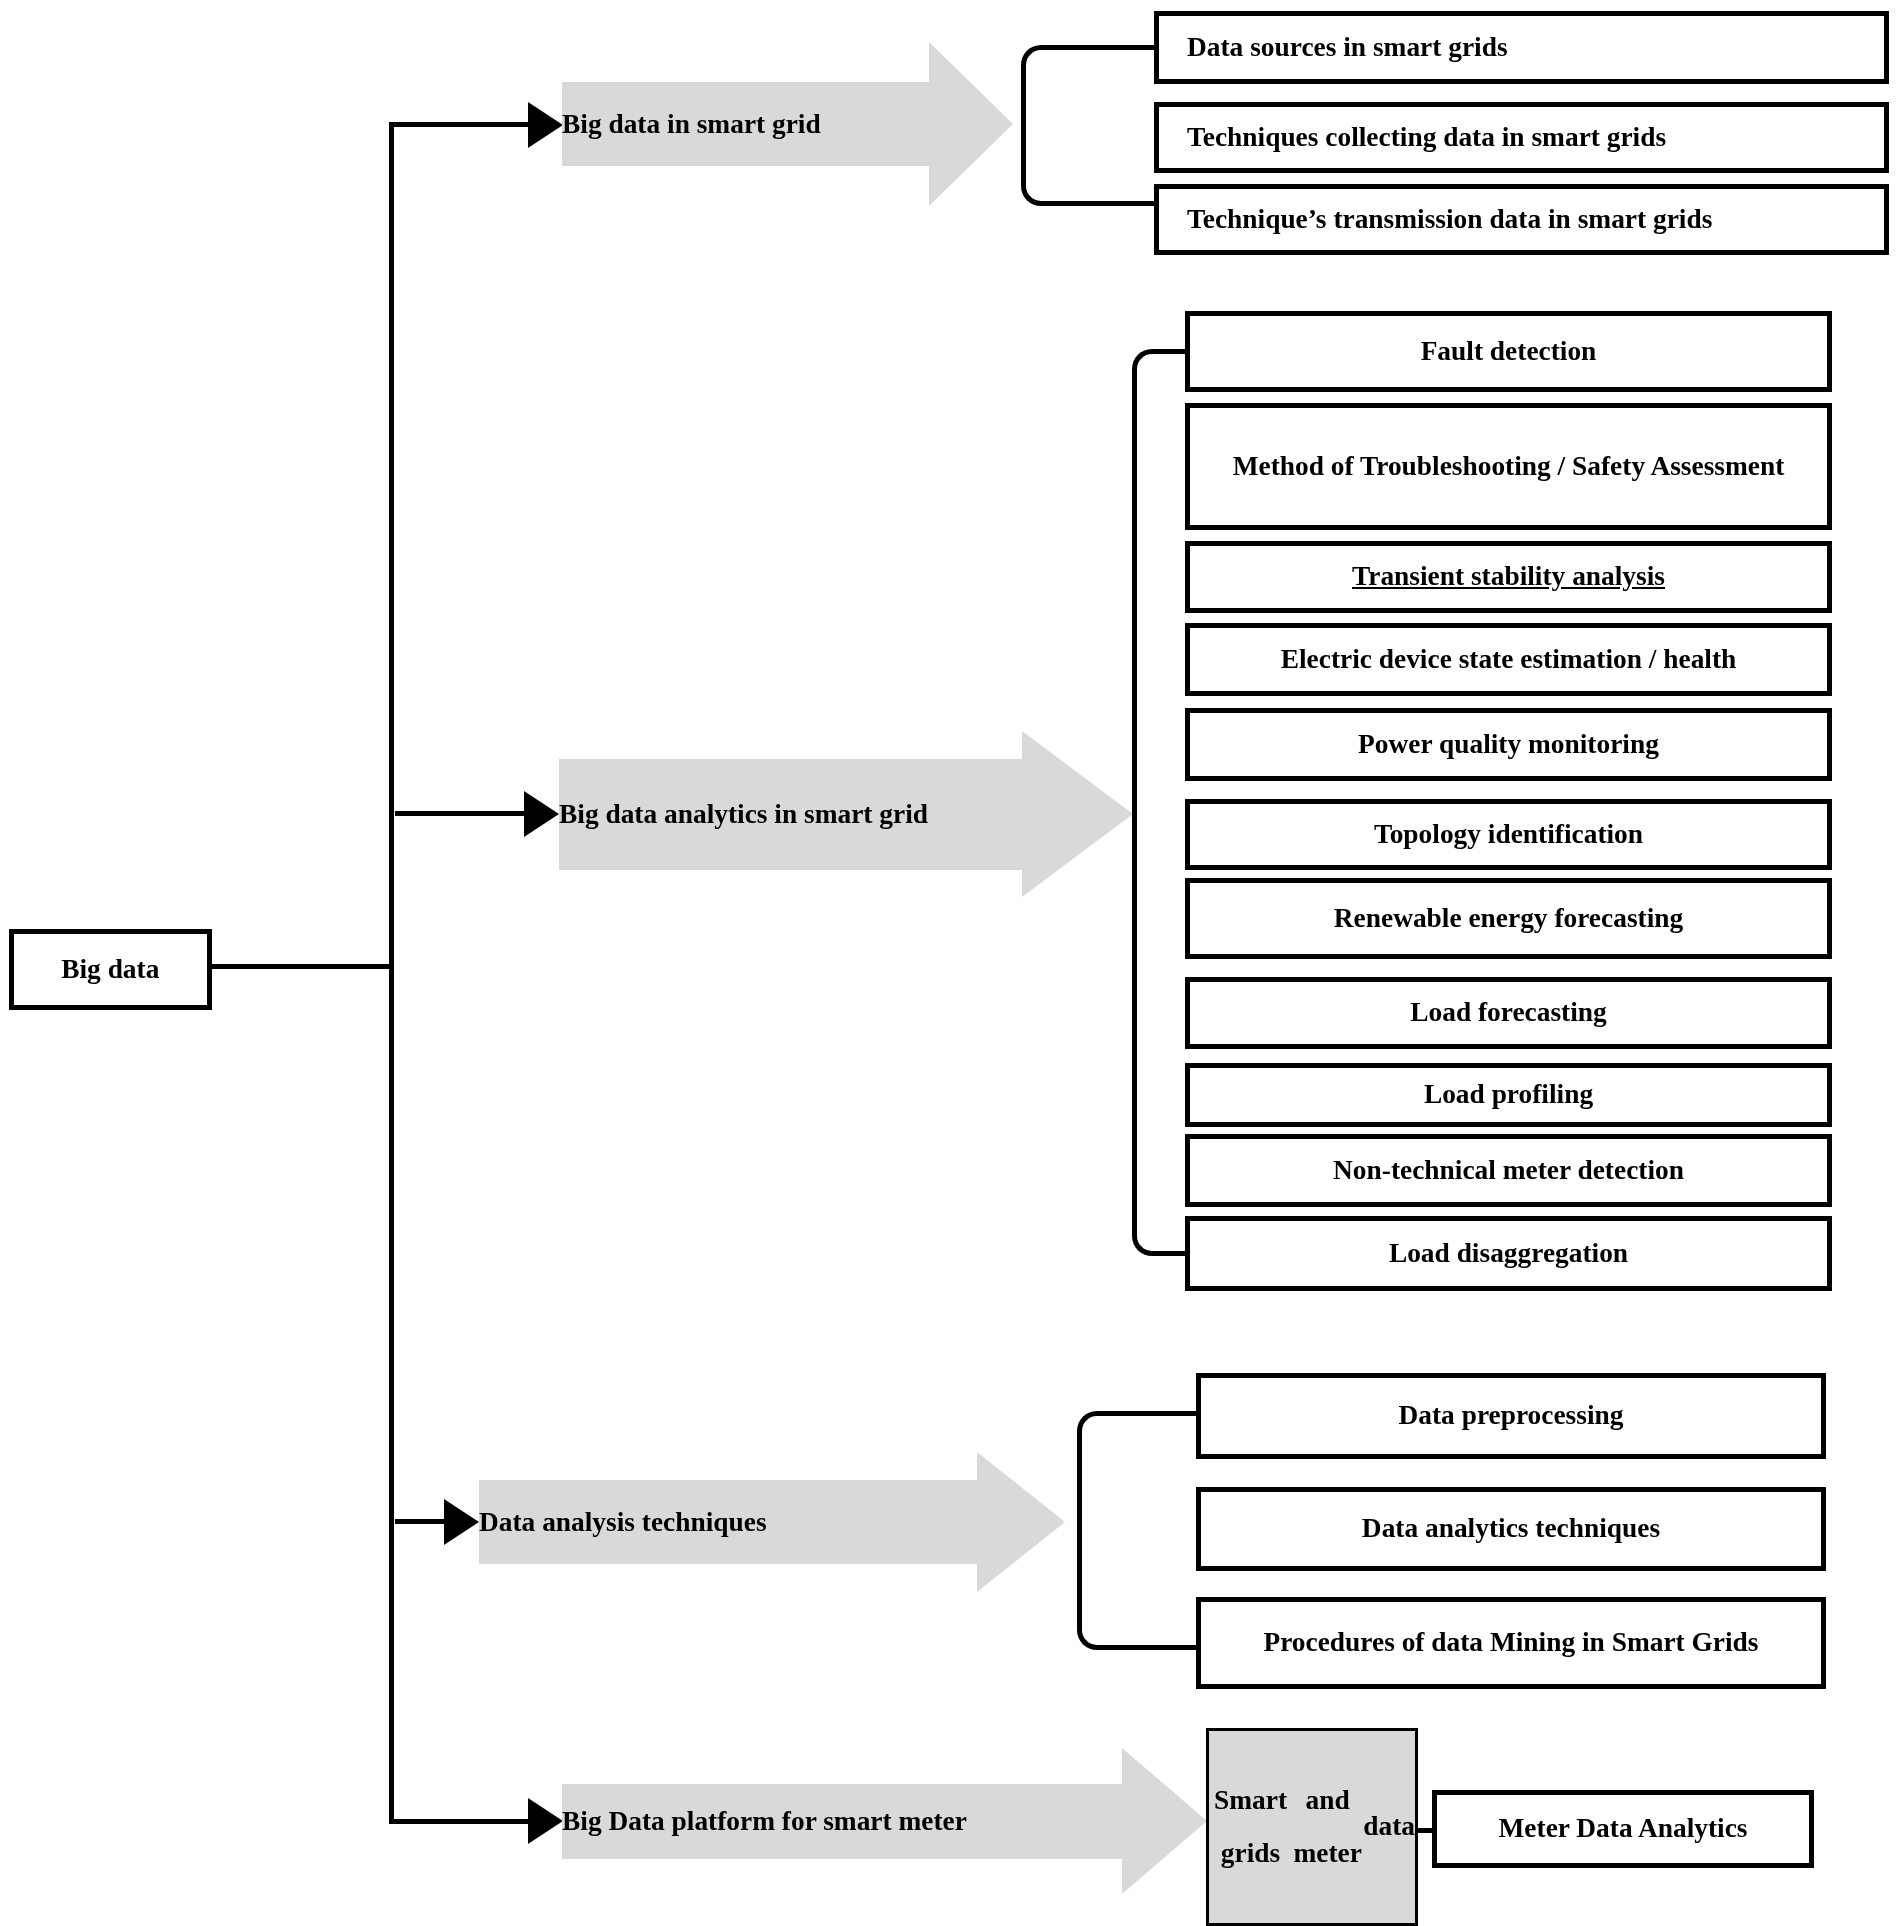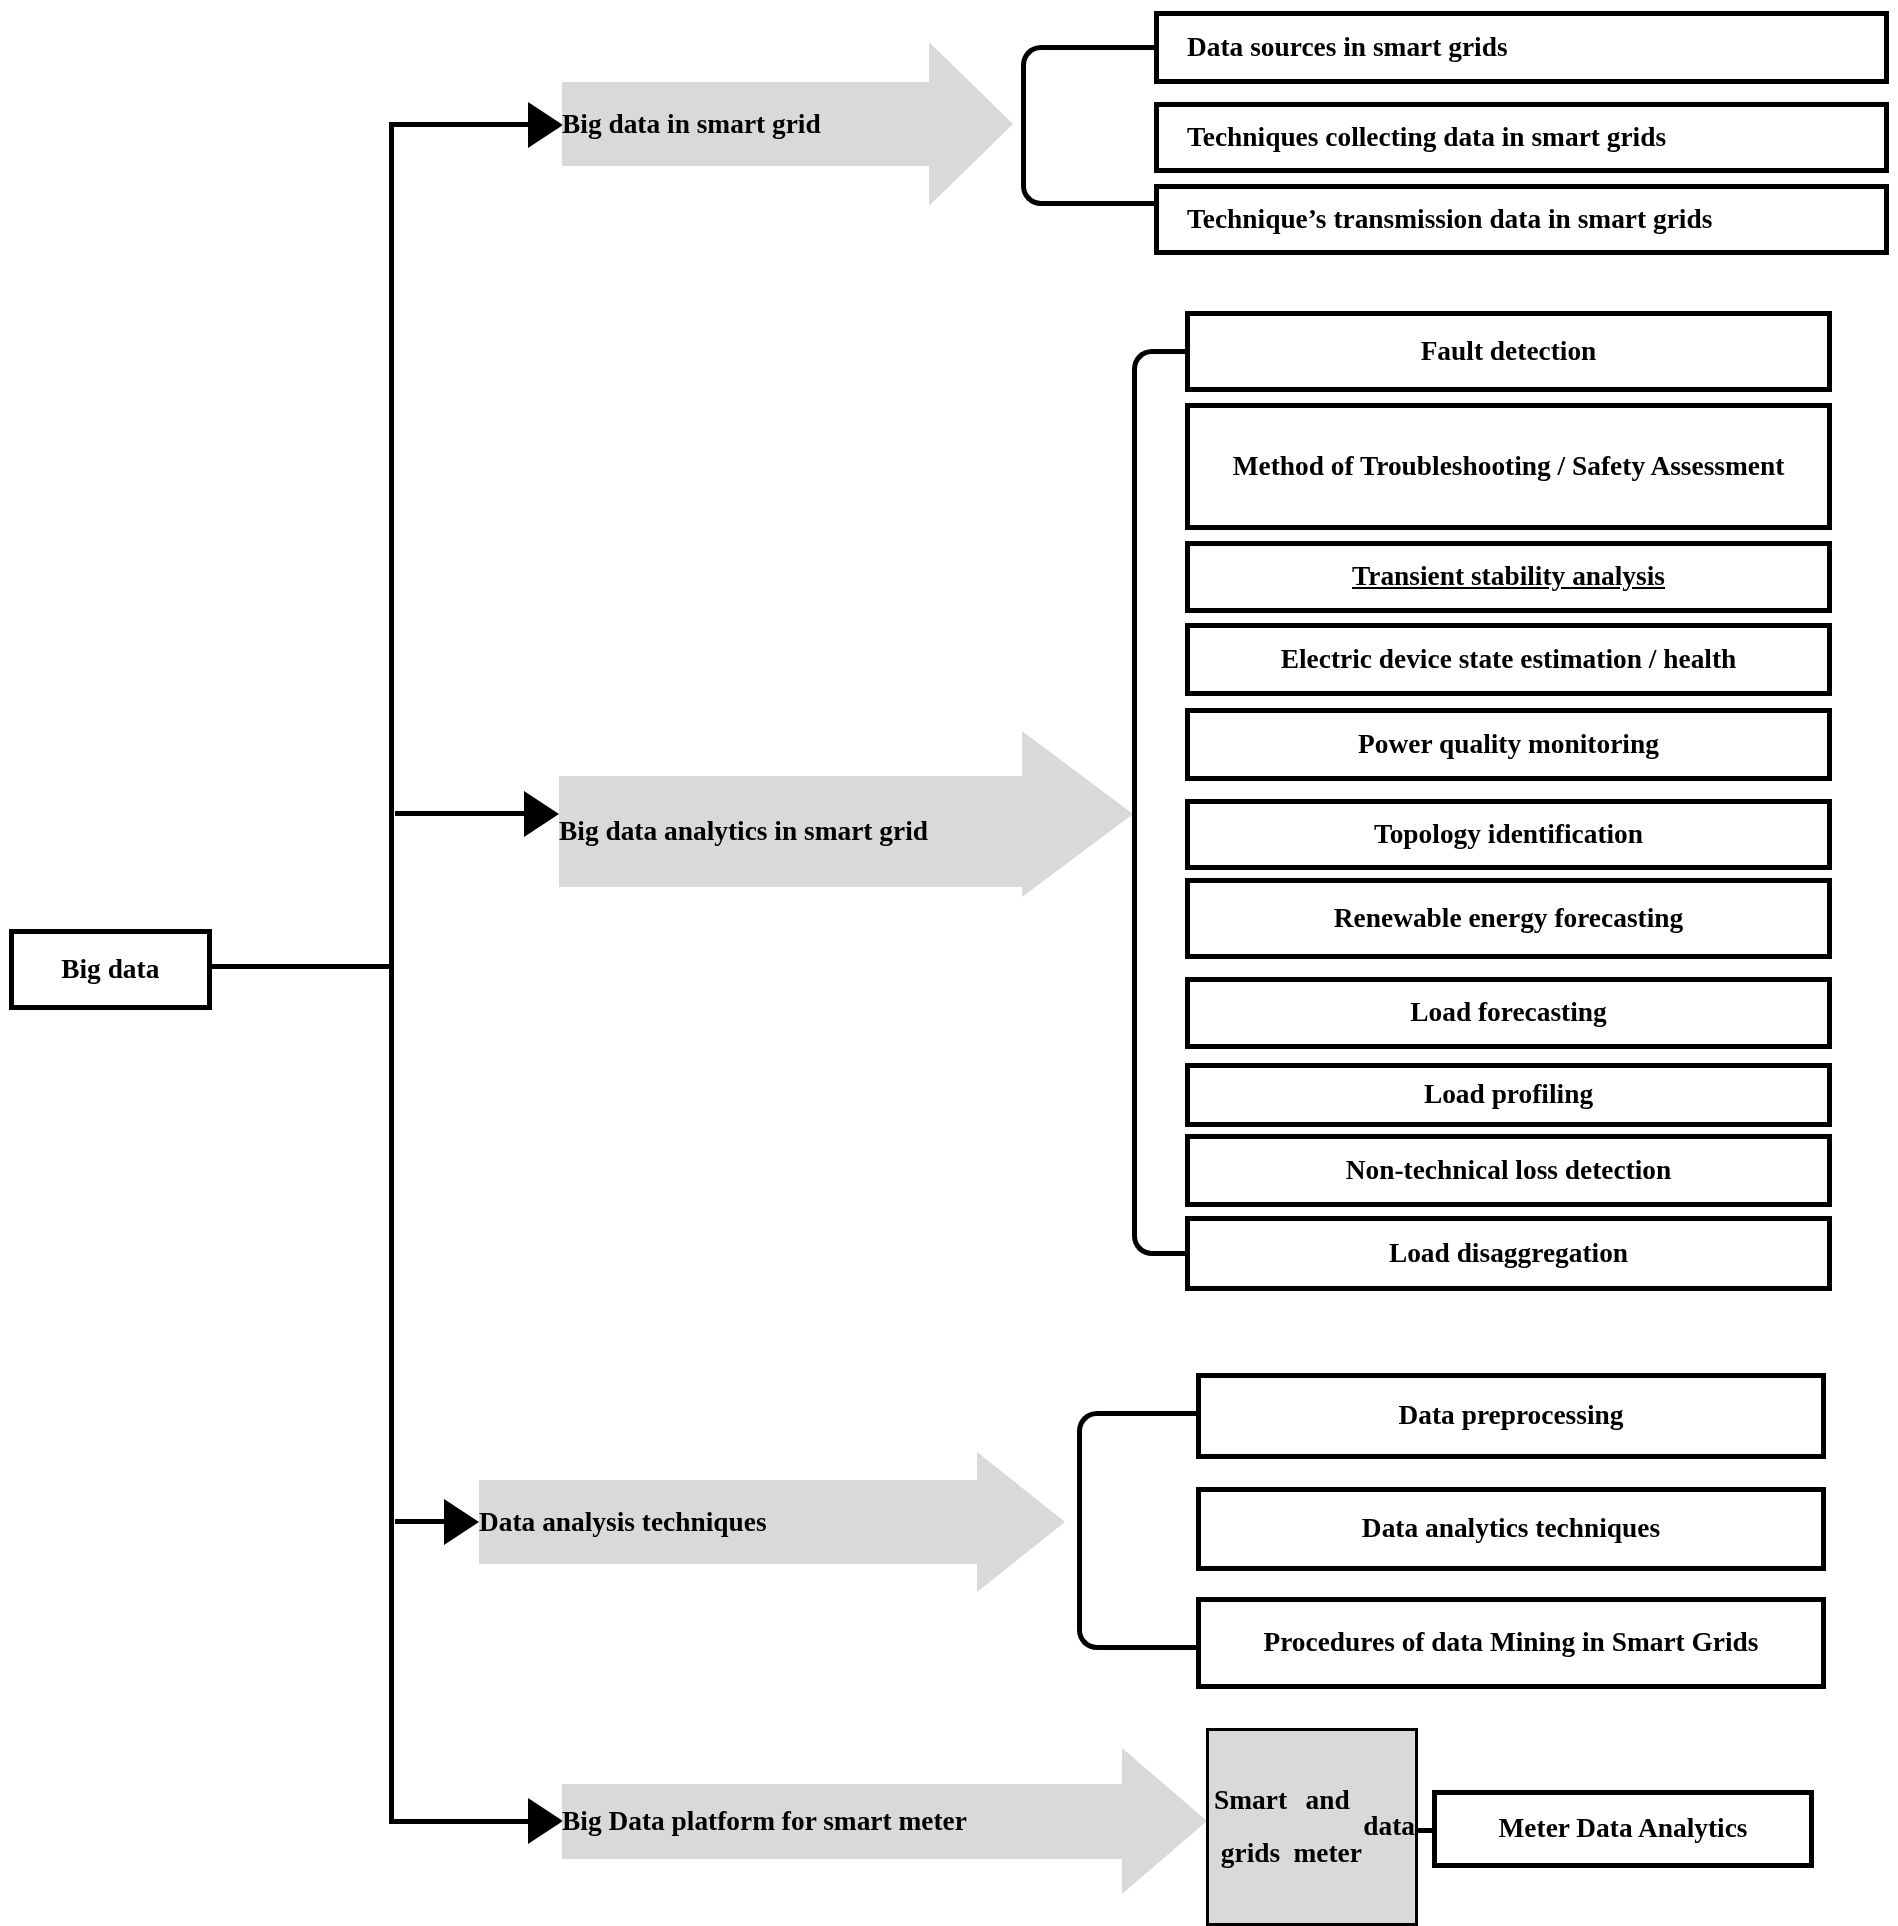--- a/index.html
+++ b/index.html
@@ -92,21 +92,21 @@
   <div class="box left-text" style="left:1154px;top:11px;width:735px;height:73px;">
     <span>Data sources in smart grids</span>
   </div>
   <div class="box left-text" style="left:1154px;top:102px;width:735px;height:71px;">
     <span>Techniques collecting data in smart grids</span>
   </div>
   <div class="box left-text" style="left:1154px;top:184px;width:735px;height:71px;">
     <span>Technique’s transmission data in smart grids</span>
   </div>
 
-  <div class="barrow-body" style="left:559px;top:759px;width:464px;height:111px;margin-top:17px;">
+  <div class="barrow-body" style="left:559px;top:759px;width:464px;height:111px;">
     <span>Big data analytics in smart grid</span>
   </div>
   <div class="barrow-head" style="left:1022px;top:731px;border-width:83px 0 83px 111px;border-left-color:#d9d9d9;"></div>
 
   <div class="bracket" style="left:1132px;top:349px;width:53px;height:907px;"></div>
 
   <div class="box" style="left:1185px;top:311px;width:647px;height:81px;">
     <span>Fault detection</span>
   </div>
   <div class="box" style="left:1185px;top:403px;width:647px;height:127px;">
@@ -127,21 +127,21 @@
   <div class="box" style="left:1185px;top:878px;width:647px;height:81px;">
     <span>Renewable energy forecasting</span>
   </div>
   <div class="box" style="left:1185px;top:1063px;width:647px;height:64px;">
     <span>Load profiling</span>
   </div>
   <div class="box" style="left:1185px;top:977px;width:647px;height:72px;">
     <span>Load forecasting</span>
   </div>
   <div class="box" style="left:1185px;top:1134px;width:647px;height:73px;">
-    <span>Non-technical loss detection</span>
+    <span>Non-technical meter detection</span>
   </div>
   <div class="box" style="left:1185px;top:1216px;width:647px;height:75px;justify-content:center;">
     <span>Load disaggregation</span>
   </div>
 
   <div class="barrow-body" style="left:479px;top:1480px;width:498px;height:84px;">
     <span>Data analysis techniques</span>
   </div>
   <div class="barrow-head" style="left:977px;top:1452px;border-width:70px 0 70px 88px;border-left-color:#d9d9d9;"></div>
 

